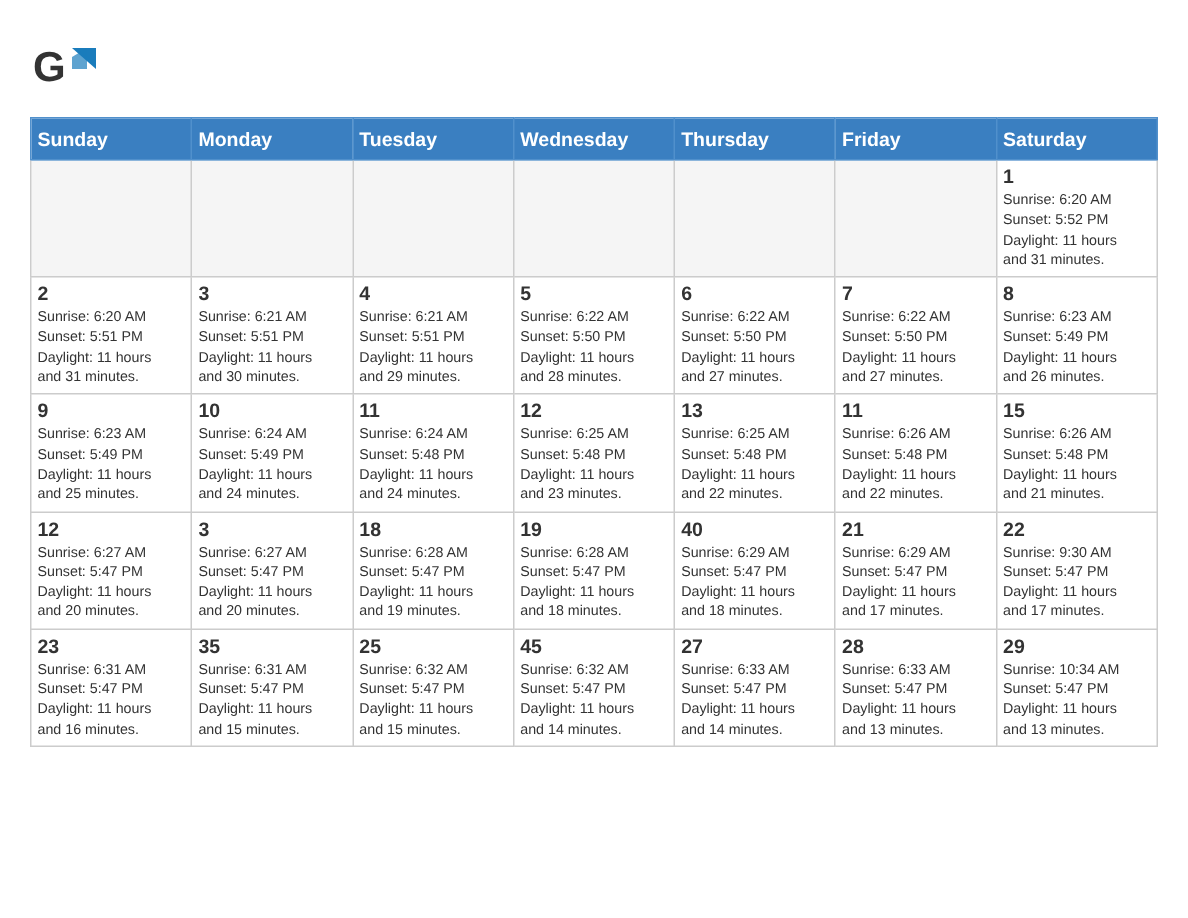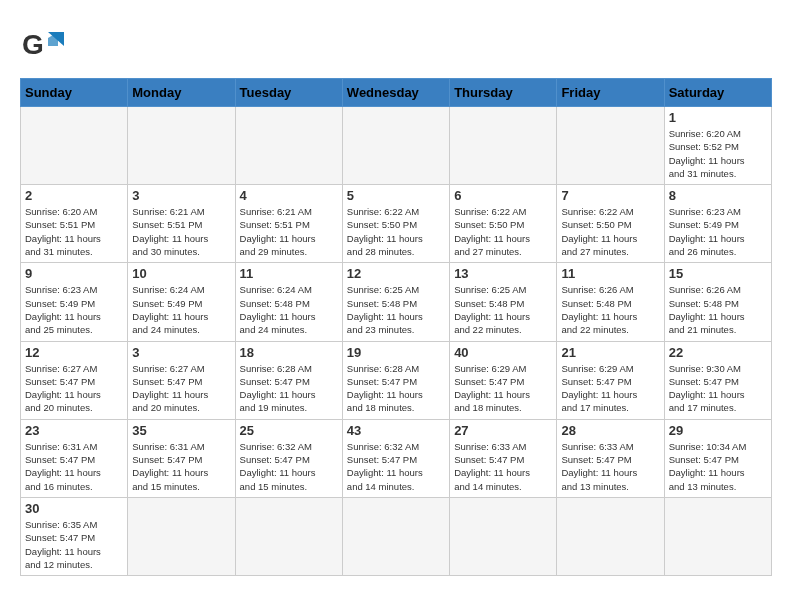--- a/index.html
+++ b/index.html
@@ -59,21 +59,21 @@
       color: #555;
       margin-top: 2px;
     }
     .calendar-table {
       width: 100%;
       border-collapse: collapse;
       border: 1px solid #ccc;
     }
     .calendar-table th {
       background: #3a7fc1;
-      color: #000000;
+      color: #ffffff;
       font-size: 13px;
       font-weight: bold;
       padding: 6px 4px;
       text-align: left;
       border: 1px solid #5090cc;
     }
     .calendar-table td {
       border: 1px solid #ccc;
       vertical-align: top;
       padding: 3px 4px 4px 4px;
@@ -321,21 +321,21 @@
 and 15 minutes.</div>
           </td>
           <td>
             <span class="day-number">25</span>
             <div class="day-info" style="white-space: pre-line;">Sunrise: 6:32 AM
 Sunset: 5:47 PM
 Daylight: 11 hours
 and 15 minutes.</div>
           </td>
           <td>
-            <span class="day-number">43</span>
+            <span class="day-number">45</span>
             <div class="day-info" style="white-space: pre-line;">Sunrise: 6:32 AM
 Sunset: 5:47 PM
 Daylight: 11 hours
 and 14 minutes.</div>
           </td>
           <td>
             <span class="day-number">27</span>
             <div class="day-info" style="white-space: pre-line;">Sunrise: 6:33 AM
 Sunset: 5:47 PM
 Daylight: 11 hours
@@ -348,31 +348,16 @@
 Daylight: 11 hours
 and 13 minutes.</div>
           </td>
           <td>
             <span class="day-number">29</span>
             <div class="day-info" style="white-space: pre-line;">Sunrise: 10:34 AM
 Sunset: 5:47 PM
 Daylight: 11 hours
 and 13 minutes.</div>
           </td>
-        </tr>
-        <tr class="last-row">
-          <td>
-            <span class="day-number">30</span>
-            <div class="day-info" style="white-space: pre-line;">Sunrise: 6:35 AM
-Sunset: 5:47 PM
-Daylight: 11 hours
-and 12 minutes.</div>
-          </td>
-          <td class="empty-light" style="background: rgb(245, 245, 245);"></td>
-          <td class="empty-light" style="background: rgb(245, 245, 245);"></td>
-          <td class="empty-light" style="background: rgb(245, 245, 245);"></td>
-          <td class="empty-light" style="background: rgb(245, 245, 245);"></td>
-          <td class="empty-light" style="background: rgb(245, 245, 245);"></td>
-          <td class="empty-light" style="background: rgb(245, 245, 245);"></td>
         </tr>
       </tbody>
   </table>
 </div>
 
 </body></html>

